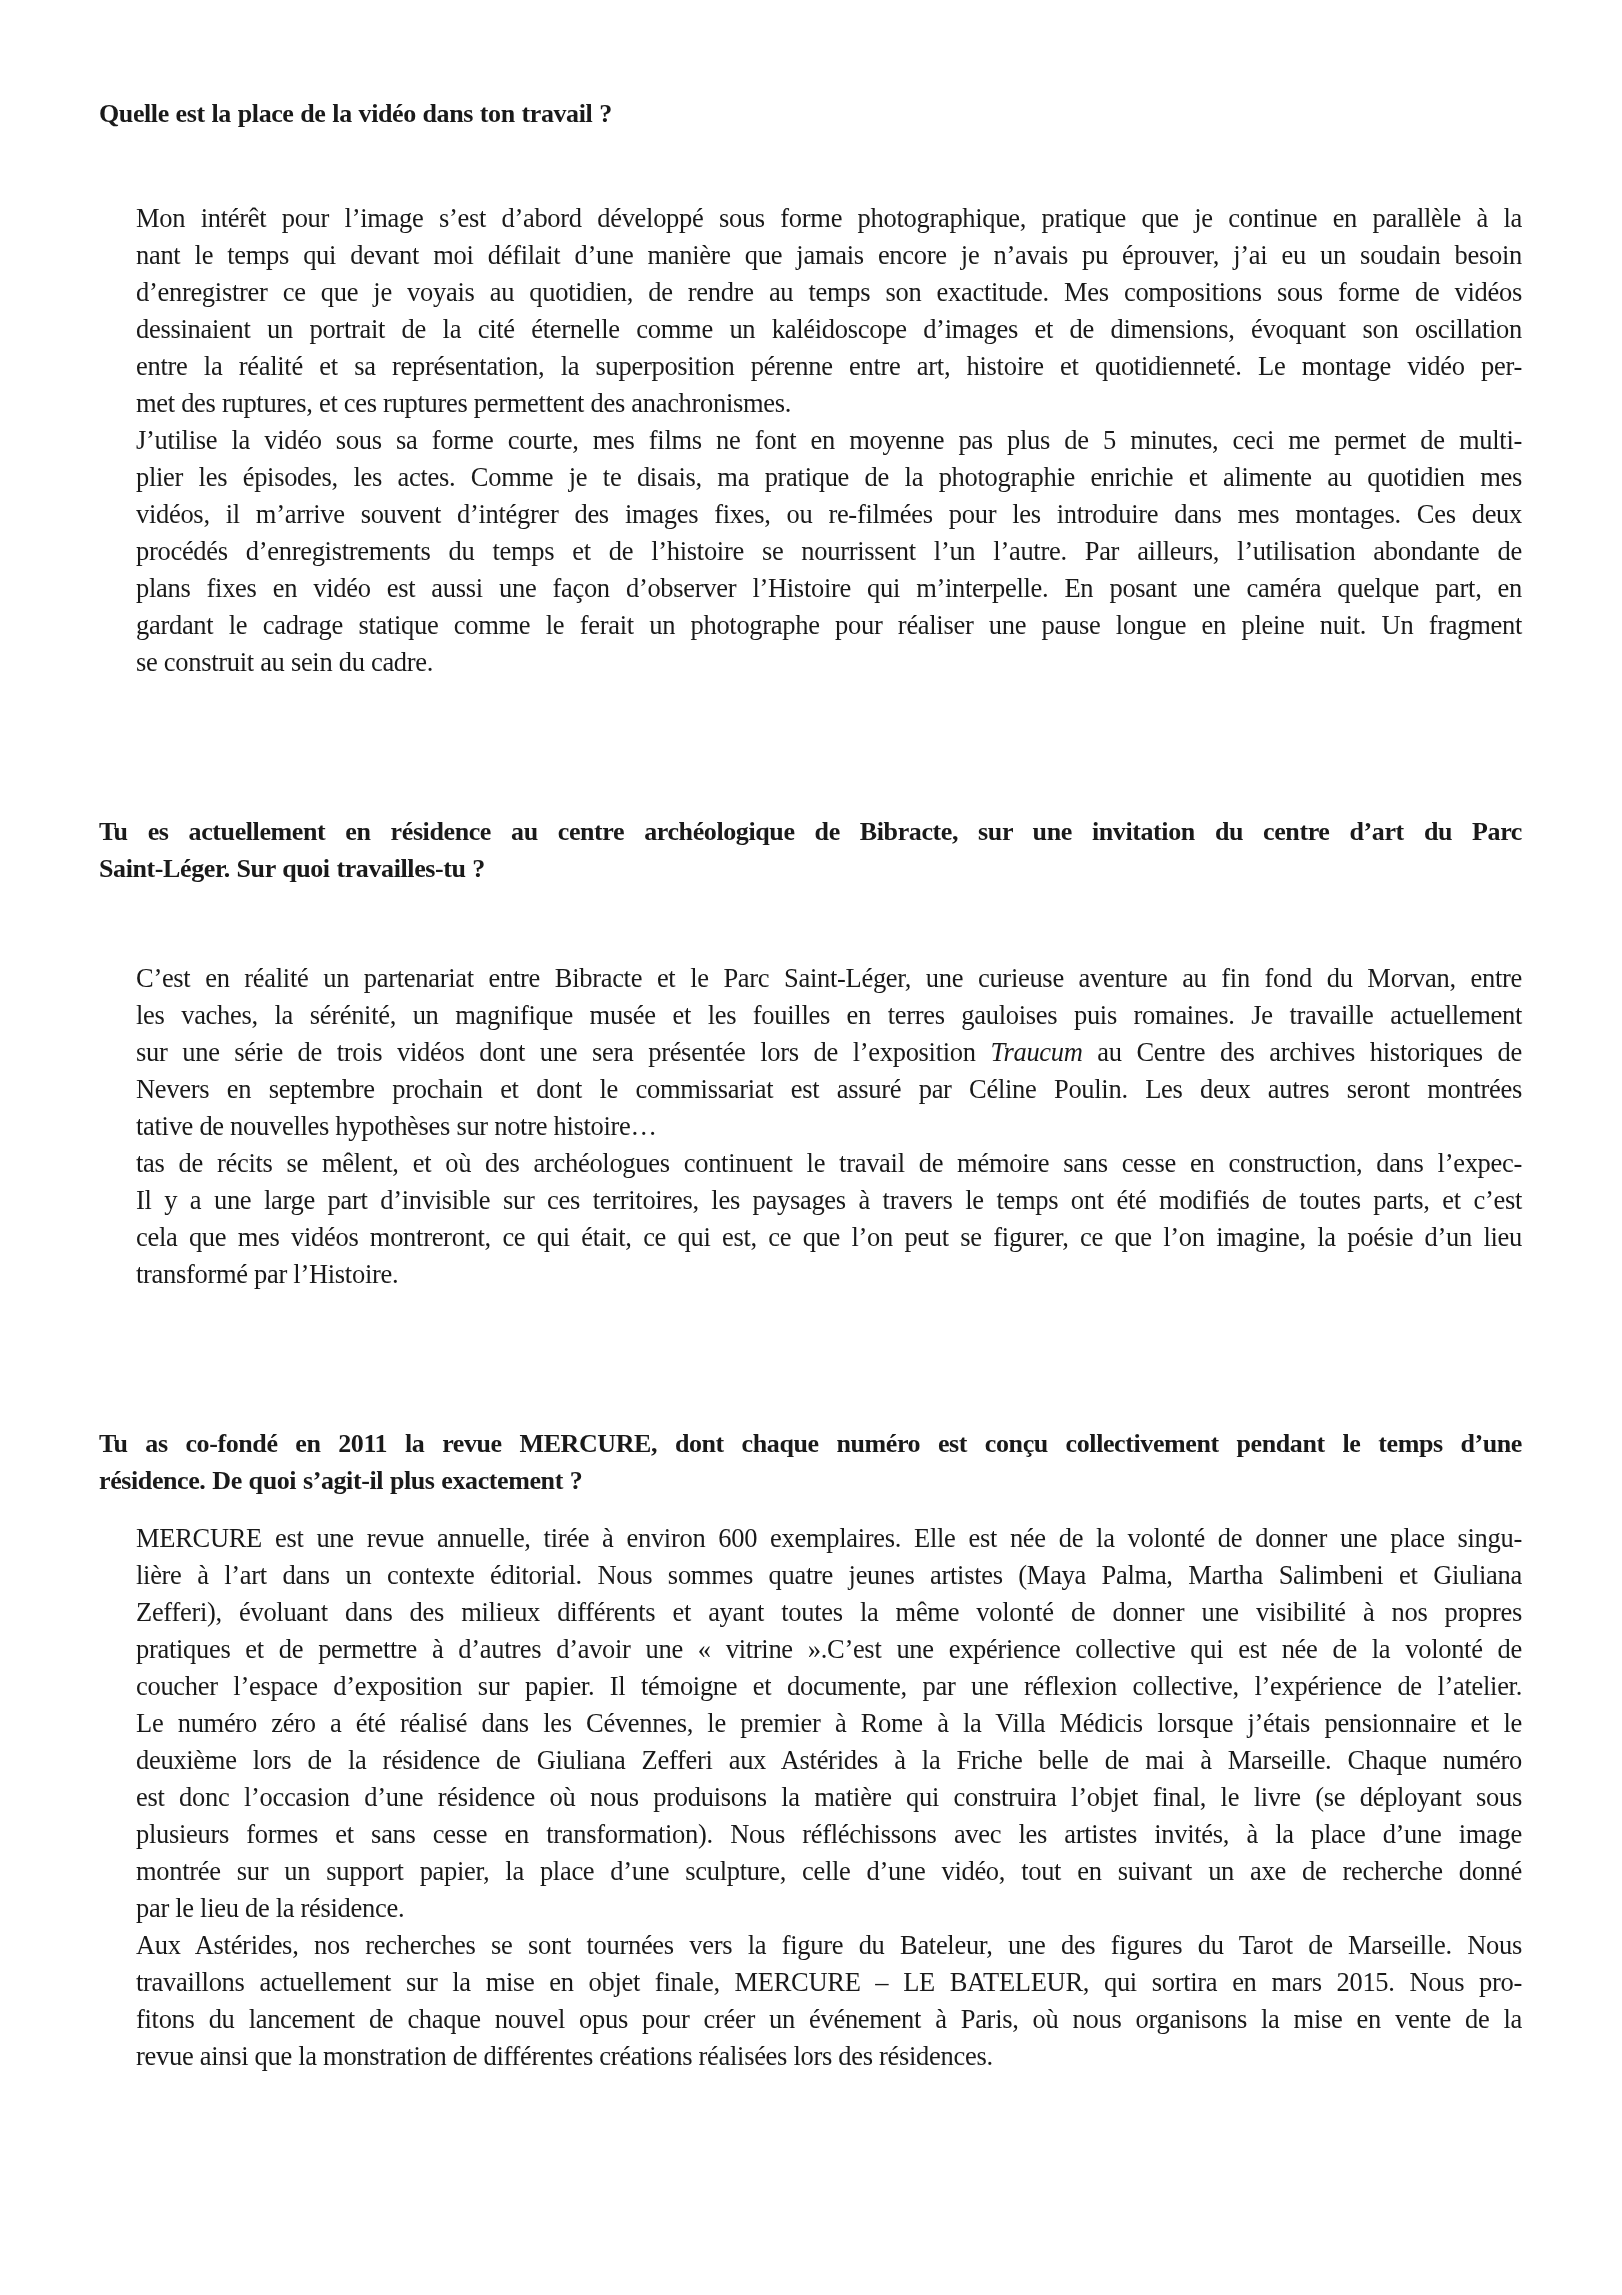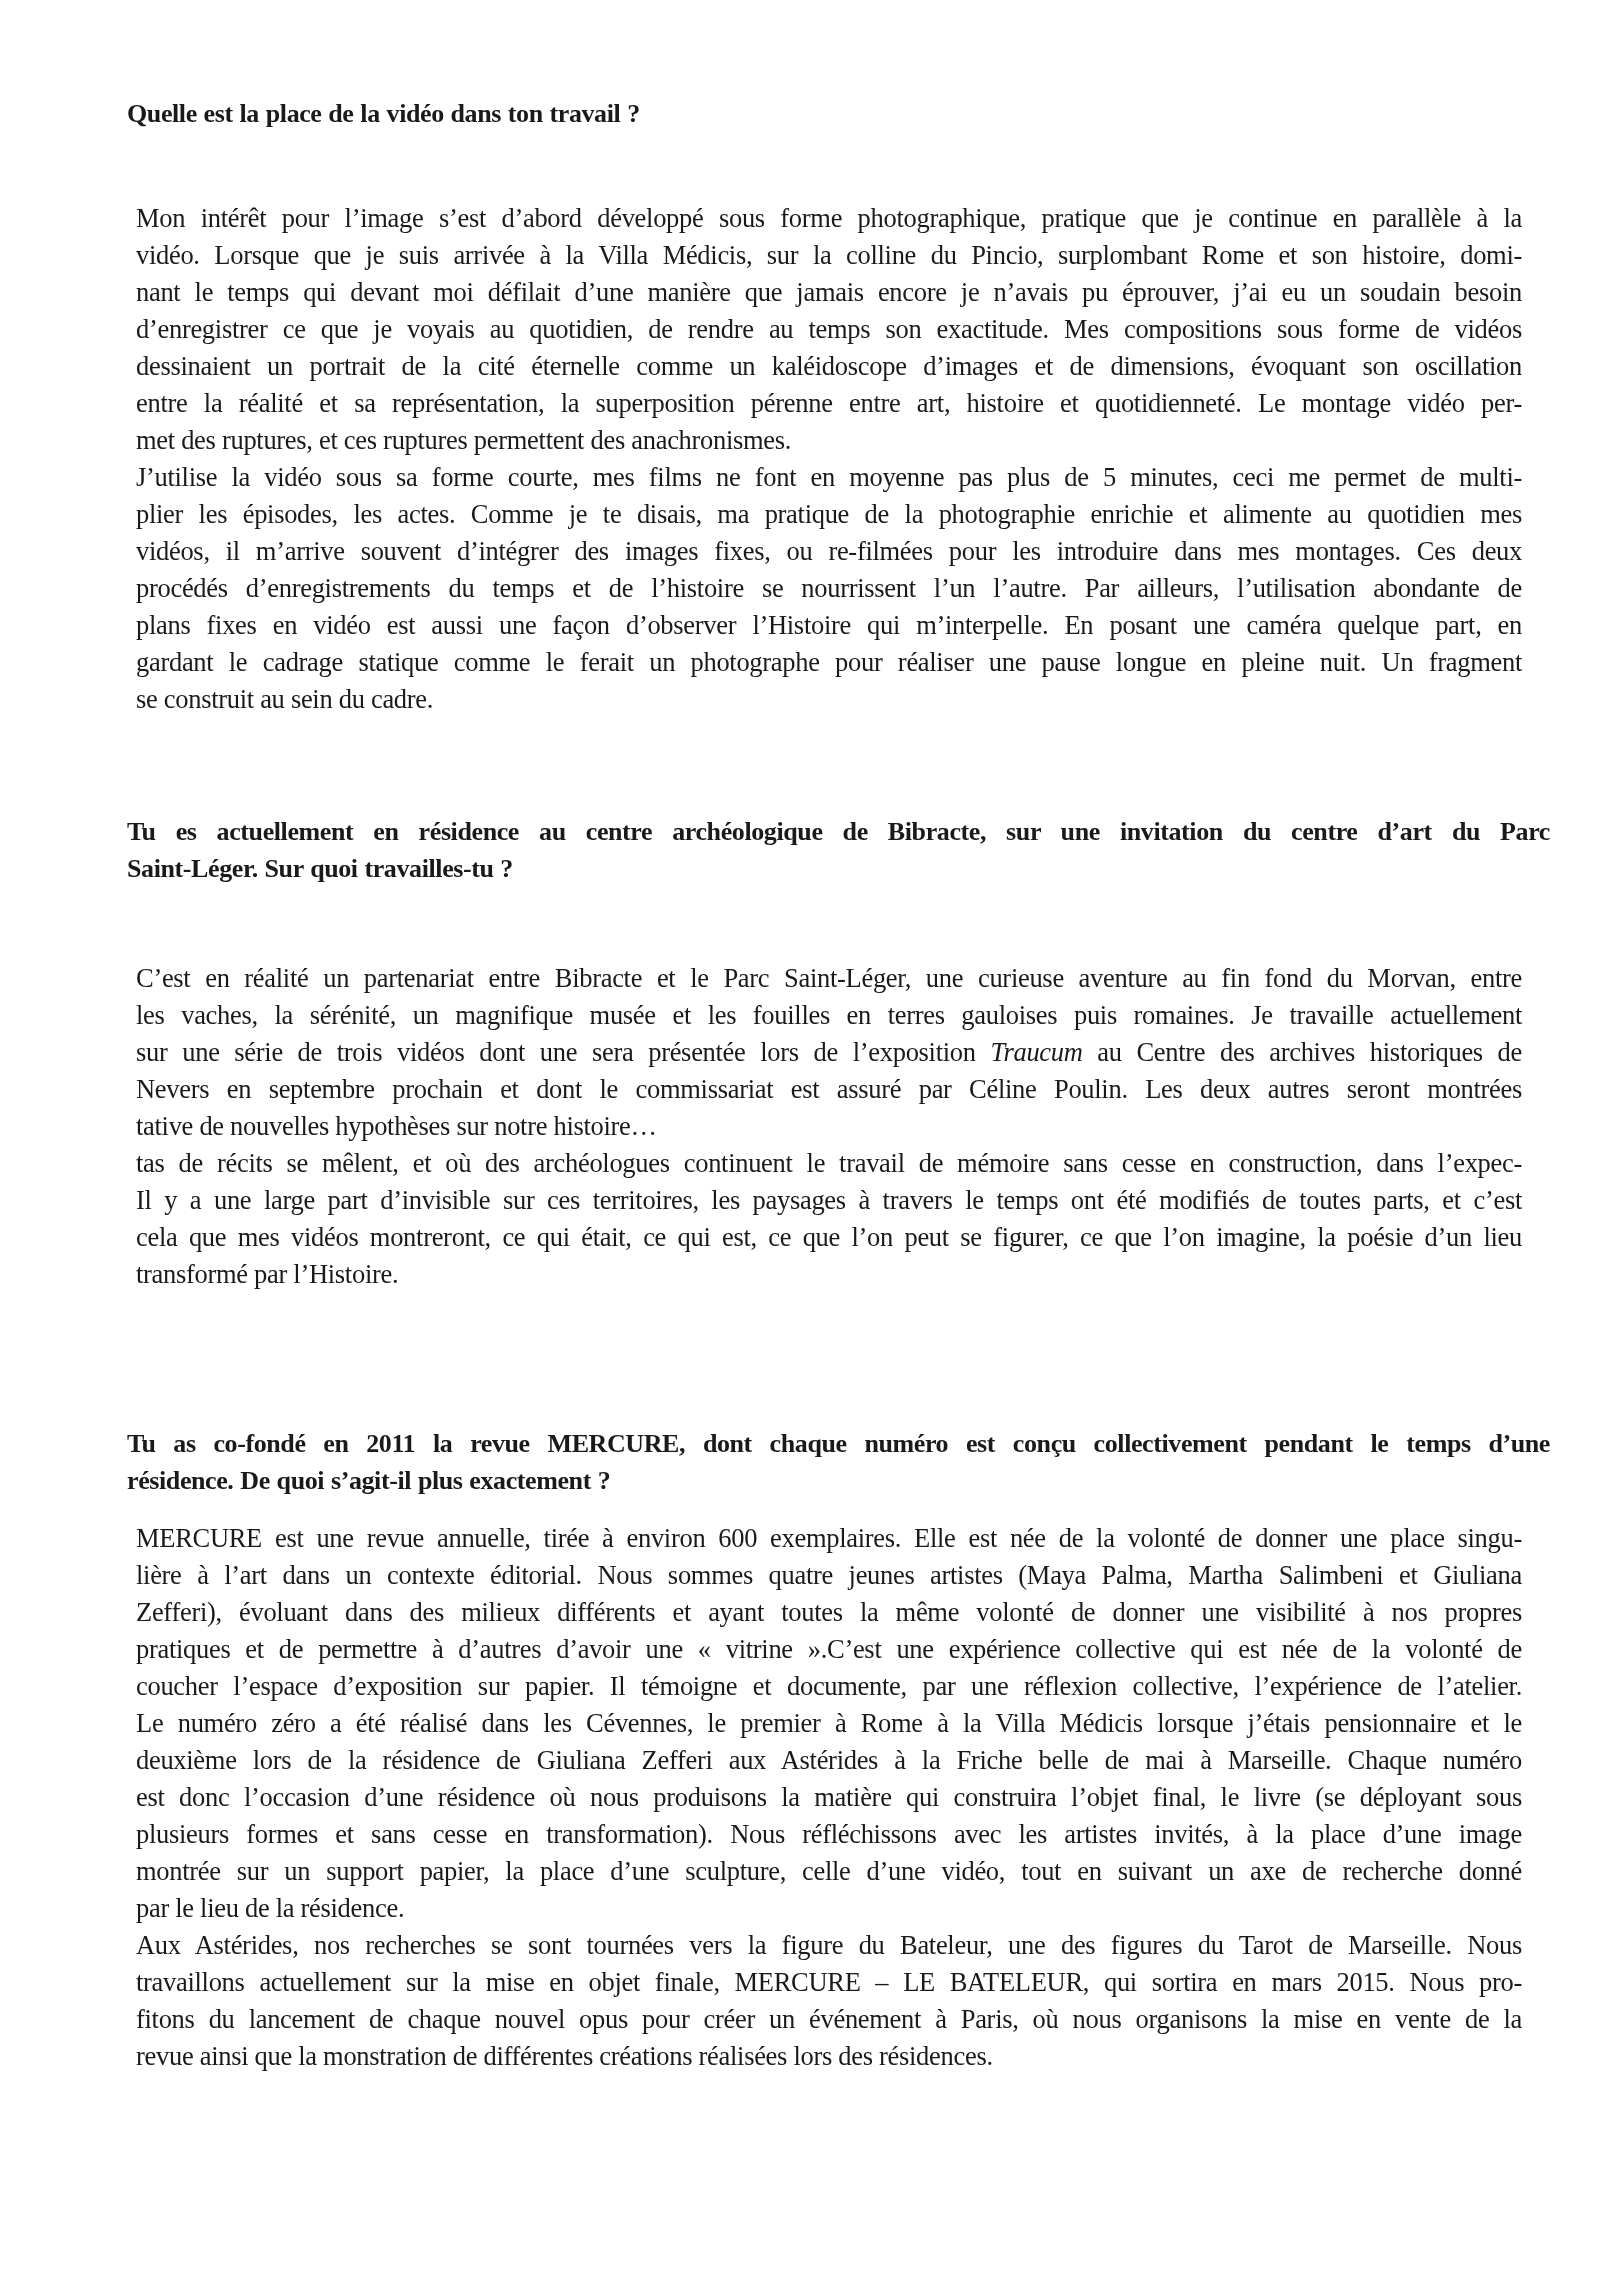--- a/index.html
+++ b/index.html
@@ -2,21 +2,21 @@
 <html style="font-size:10.5px"><head>
 <meta charset="utf-8">
 <style>
   html, body { margin: 0; padding: 0; background: #ffffff; }
   body { width: 1623px; height: 2295px; position: relative; overflow: hidden; }
   .page {
     position: absolute; left: 99px; top: 0; width: 1423px;
     font-family: "Liberation Serif", "DejaVu Serif", serif;
     color: #1a1a1a;
   }
-  .section { position: absolute; left: 0; width: 1423px; margin-left: 28px; }
+  .section { position: absolute; left: 0; width: 1423px; }
   .q {
     font-weight: bold; font-size: 26px; line-height: 37px;
     text-align: justify; text-align-last: left; margin: 0;
     letter-spacing: -0.4px; word-spacing: 0.7px;
   }
   .a {
     font-size: 26.5px; line-height: 37px; text-align: justify; margin: 0;
     letter-spacing: -0.3px; hyphens: manual;
   }
   .a span.line { display: block; text-align: justify; text-align-last: justify; margin-left: 37px; }
@@ -32,21 +32,20 @@
 </head>
 <body>
 
 <div class="page">
 
   <div class="section" id="s1q">
     <p class="q">Quelle est la place de la vidéo dans ton travail ?</p>
   </div>
   <div class="section a" id="s1a">
     <span class="line">Mon intérêt pour l’image s’est d’abord développé sous forme photographique, pratique que je continue en parallèle à la</span>
-    <span class="line">vidéo. Lorsque que je suis arrivée à la Villa Médicis, sur la colline du Pincio, surplombant Rome et son histoire, domi-</span>
     <span class="line">nant le temps qui devant moi défilait d’une manière que jamais encore je n’avais pu éprouver, j’ai eu un soudain besoin</span>
     <span class="line">d’enregistrer ce que je voyais au quotidien, de rendre au temps son exactitude. Mes compositions sous forme de vidéos</span>
     <span class="line">dessinaient un portrait de la cité éternelle comme un kaléidoscope d’images et de dimensions, évoquant son oscillation</span>
     <span class="line">entre la réalité et sa représentation, la superposition pérenne entre art, histoire et quotidienneté. Le montage vidéo per-</span>
     <span class="line last">met des ruptures, et ces ruptures permettent des anachronismes.</span>
     <span class="line">J’utilise la vidéo sous sa forme courte, mes films ne font en moyenne pas plus de 5 minutes, ceci me permet de multi-</span>
     <span class="line">plier les épisodes, les actes. Comme je te disais, ma pratique de la photographie enrichie et alimente au quotidien mes</span>
     <span class="line">vidéos, il m’arrive souvent d’intégrer des images fixes, ou re-filmées pour les introduire dans mes montages. Ces deux</span>
     <span class="line">procédés d’enregistrements du temps et de l’histoire se nourrissent l’un l’autre. Par ailleurs, l’utilisation abondante de</span>
     <span class="line">plans fixes en vidéo est aussi une façon d’observer l’Histoire qui m’interpelle. En posant une caméra quelque part, en</span>

